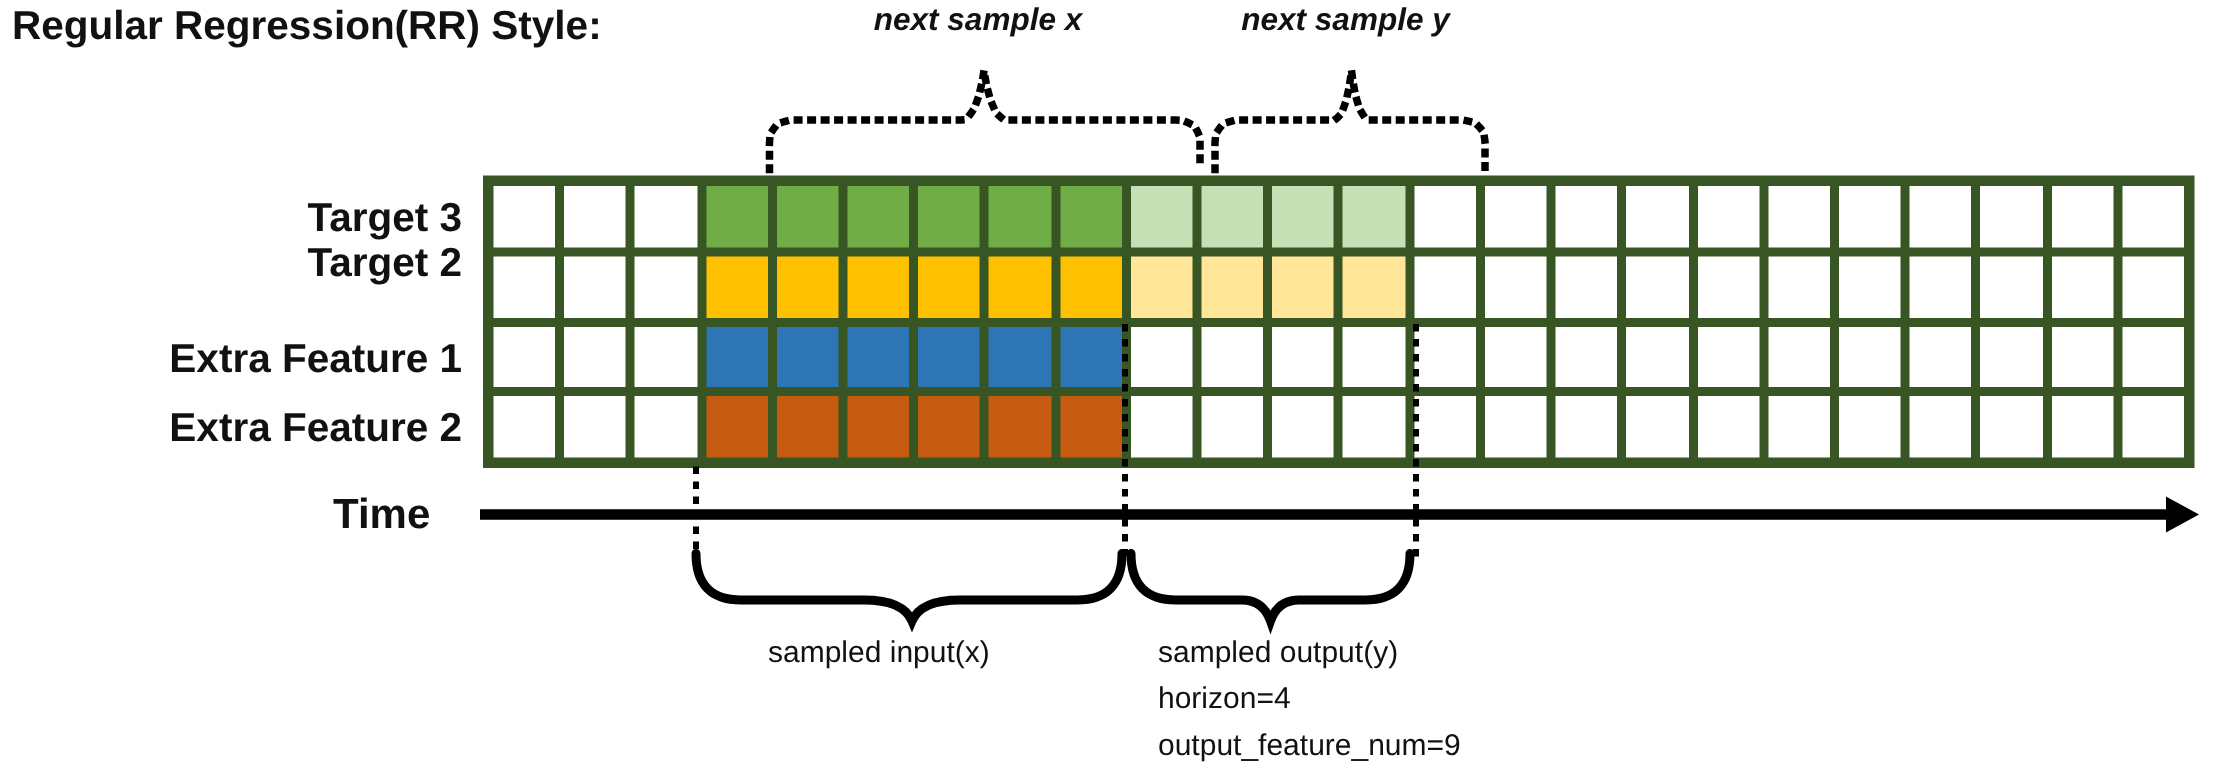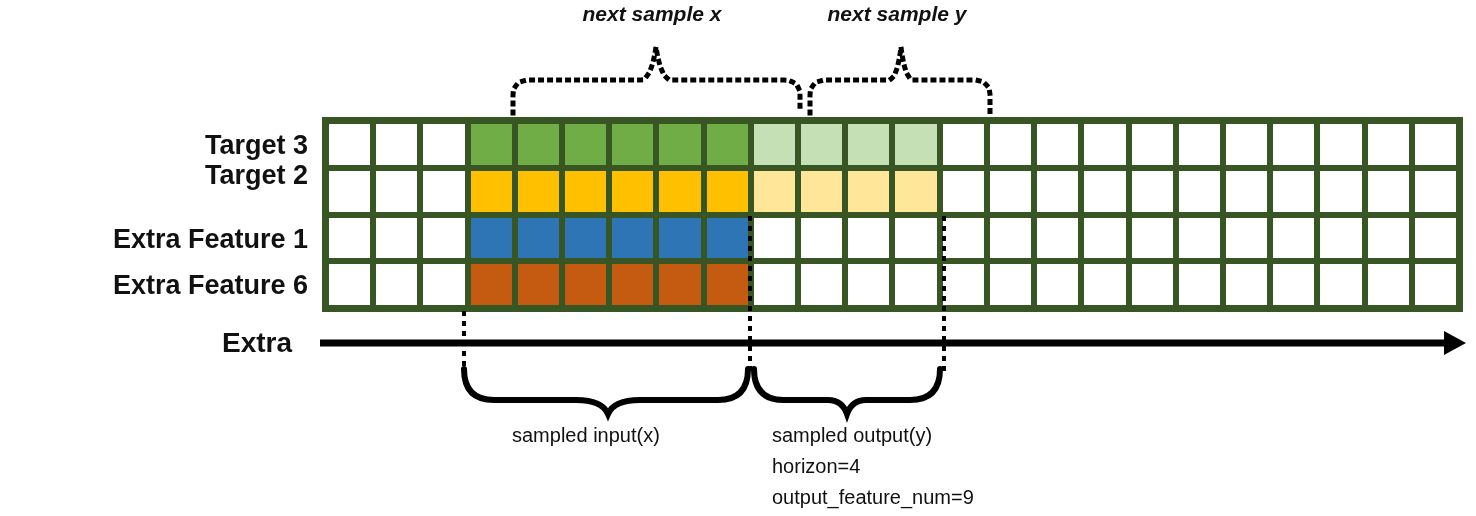--- a/index.html
+++ b/index.html
@@ -37,28 +37,29 @@
   }
   .note-input{left:512px;}
   .note-output{left:772px;}
   .note span{display:block;}
 </style>
 </head>
 <body>
 
 <div class="canvas">
 
+  <div class="title">Regular Regression(RR) Style:</div>
 
   <div class="top-label next-y">next sample y</div>
   <div class="top-label next-x">next sample x</div>
 
   <div class="row-label" style="top:130px;">Target 3</div>
   <div class="row-label" style="top:160px;">Target 2</div>
   <div class="row-label" style="top:224px;">Extra Feature 1</div>
-  <div class="row-label" style="top:270px;">Extra Feature 6</div>
+  <div class="row-label" style="top:270px;">Extra Feature 2</div>
 
   <div class="grid" id="grid">
       <div class="cell" style="background: rgb(255, 255, 255);"></div>
       <div class="cell" style="background: rgb(255, 255, 255);"></div>
       <div class="cell" style="background: rgb(255, 255, 255);"></div>
       <div class="cell" style="background: rgb(112, 173, 71);"></div>
       <div class="cell" style="background: rgb(112, 173, 71);"></div>
       <div class="cell" style="background: rgb(112, 173, 71);"></div>
       <div class="cell" style="background: rgb(112, 173, 71);"></div>
       <div class="cell" style="background: rgb(112, 173, 71);"></div>
@@ -163,21 +164,21 @@
     <line x1="944" y1="216" x2="944" y2="372" stroke="#000" stroke-width="4" stroke-dasharray="5 5"></line>
 
     <line x1="320" y1="343" x2="1446" y2="343" stroke="#000" stroke-width="7"></line>
     <polygon points="1444,331 1444,355 1466,343" fill="#000"></polygon>
 
     <path d="M 464,369 Q 464,400 494,400 L 576,400 Q 602,400 608,414 Q 614,400 640,400 L 718,400 Q 748,400 748,369" fill="none" stroke="#000" stroke-width="6" stroke-linecap="round"></path>
 
     <path d="M 754,369 Q 754,400 784,400 L 828,400 Q 842,400 847,414 Q 852,400 866,400 L 910,400 Q 940,400 940,369" fill="none" stroke="#000" stroke-width="6" stroke-linecap="round"></path>
   </svg>
 
-  <div class="time-label">Extra</div>
+  <div class="time-label">Time</div>
 
   <div class="note note-input">
     <span>sampled input(x)</span>
   </div>
 
   <div class="note note-output">
     <span>sampled output(y)</span>
     <span>horizon=4</span>
     <span>output_feature_num=9</span>
   </div>

